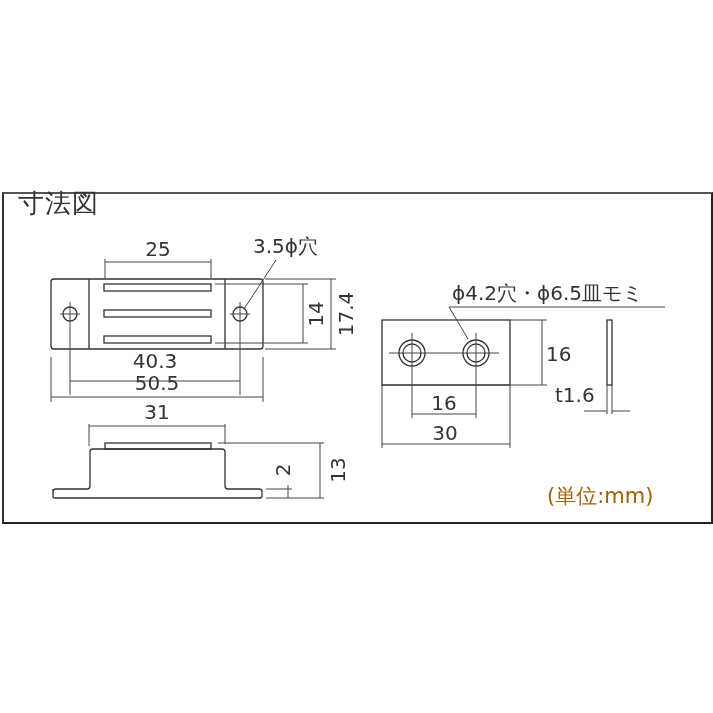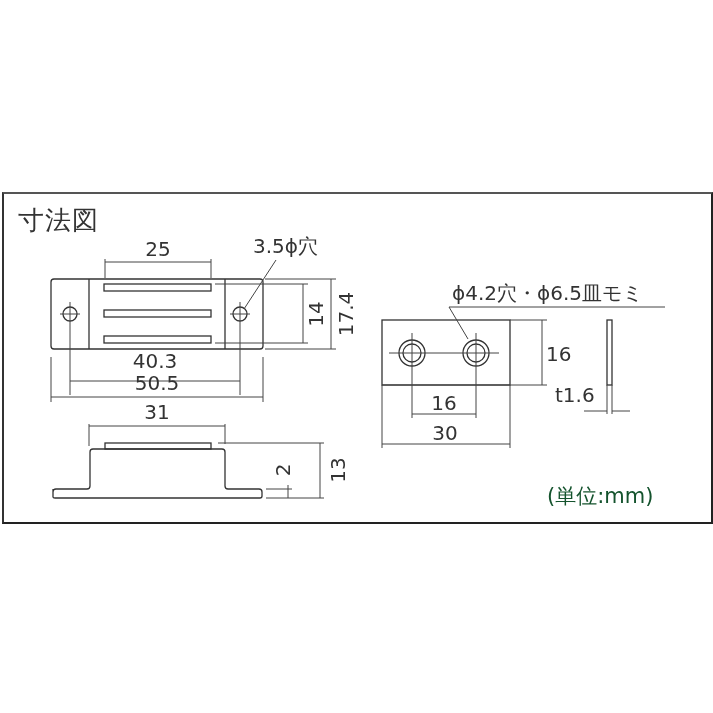--- a/index.html
+++ b/index.html
@@ -4,23 +4,23 @@
   <style>
     html, body { margin: 0; padding: 0; background: #ffffff; }
     body { width: 713px; height: 713px; position: relative; overflow: hidden;
            font-family: "DejaVu Sans", sans-serif; }
     .frame { position: absolute; left: 2px; top: 192px; width: 707px; height: 328px;
              border: 2px solid #222; border-top-color: #555; border-left-color: #333; box-sizing: content-box; }
     svg { position: absolute; left: 0; top: 0; }
     .ln { stroke: #333; stroke-width: 1.3; fill: none; }
     .dim { stroke: #444; stroke-width: 1; fill: none; }
     .txt { fill: #333; font-family: "DejaVu Sans", sans-serif; }
-    .title { position: absolute; left: 18px; top: 203px; font-size: 26px; color: #333;
+    .title { position: absolute; left: 18px; top: 186px; font-size: 26px; color: #333;
              font-family: "DejaVu Sans", sans-serif; letter-spacing: 1px; }
-    .unit { position: absolute; left: 547px; top: 482px; font-size: 21px; color: #14532d;
+    .unit { position: absolute; left: 547px; top: 482px; font-size: 21px; color: #a16207;
             font-family: "DejaVu Sans", sans-serif; }
   </style>
 </head>
 <body>
 
 <div class="frame"></div>
 
 <div class="title">寸法図</div>
 
 <svg width="713" height="713" viewBox="0 0 713 713">

